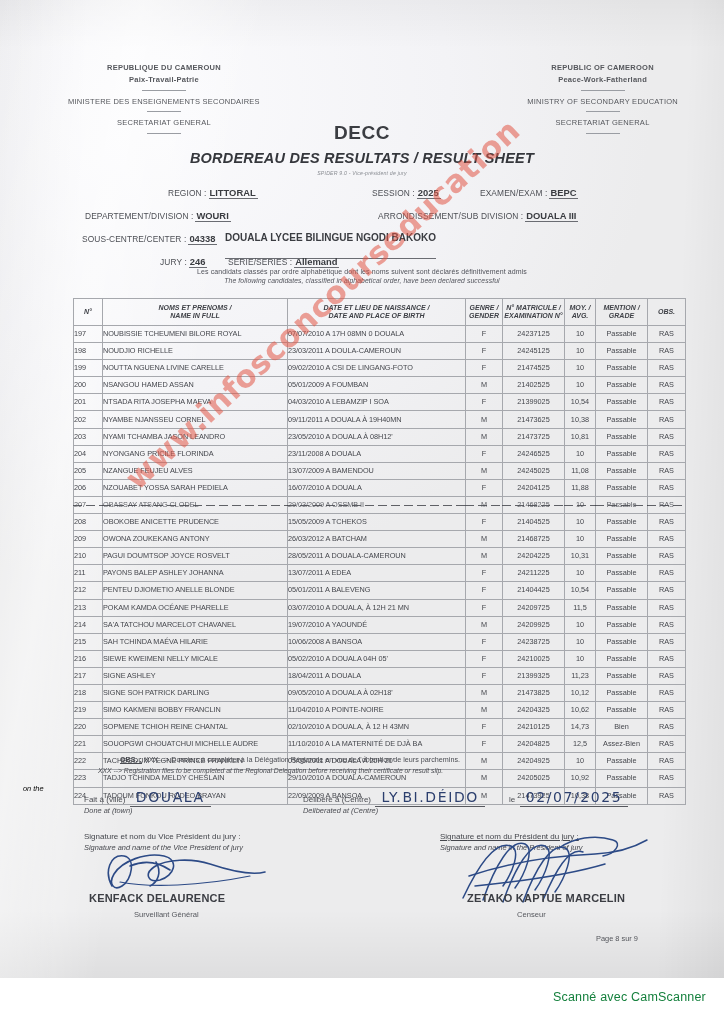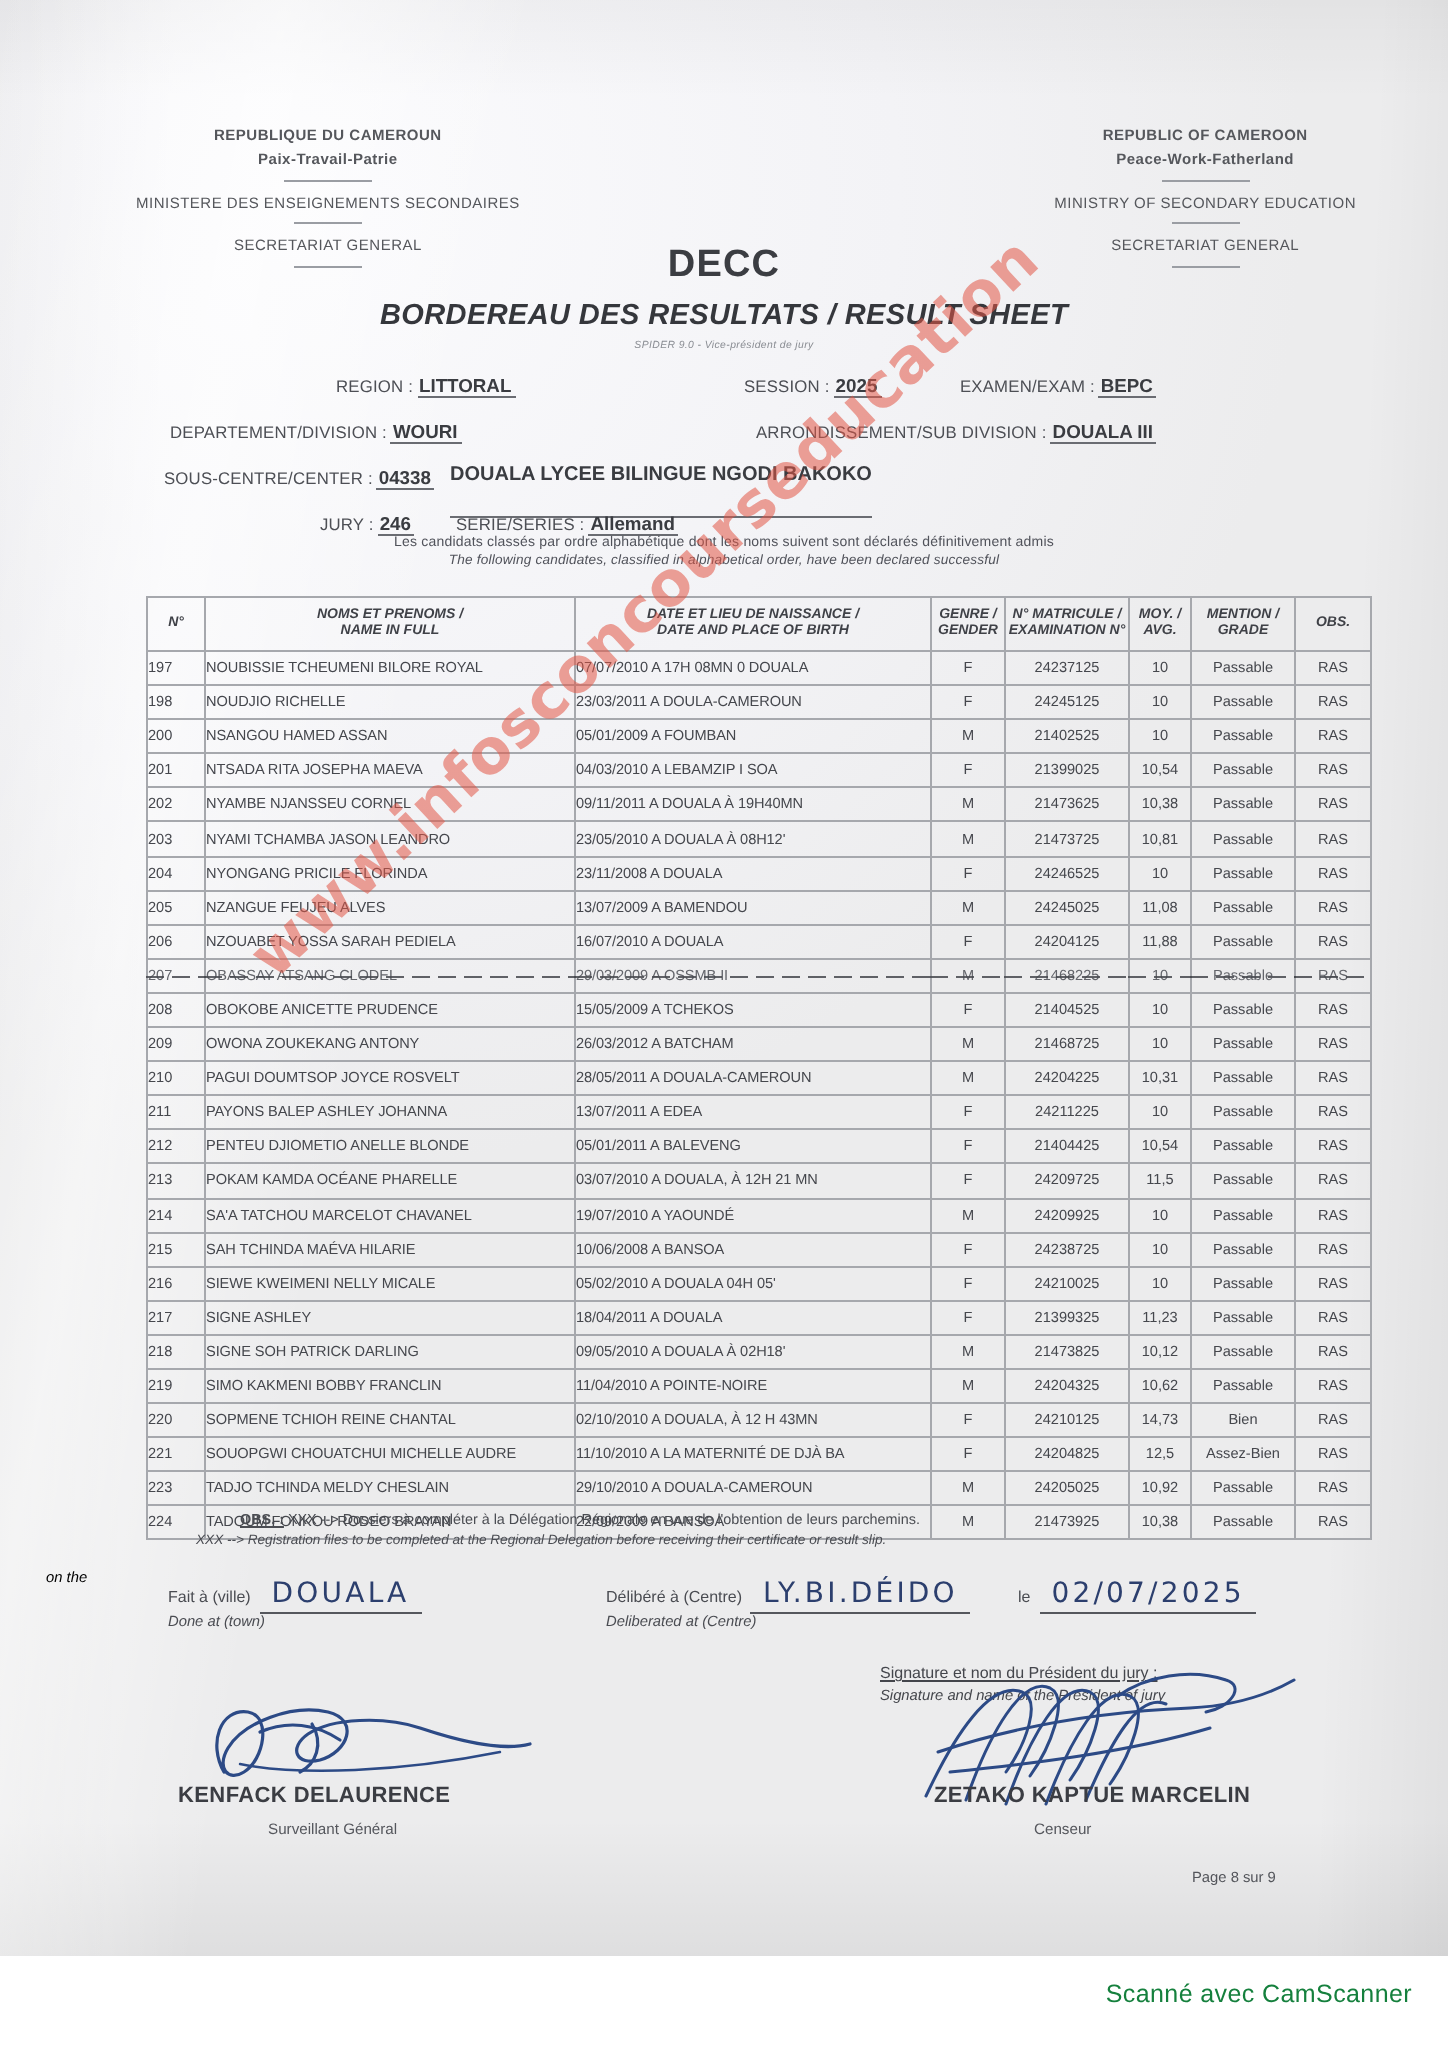--- a/index.html
+++ b/index.html
@@ -429,20 +429,30 @@
             <td class="td-num">198</td>
             <td class="td-name">NOUDJIO RICHELLE</td>
             <td class="td-birth">23/03/2011 A DOULA-CAMEROUN</td>
             <td class="td-gen">F</td>
             <td class="td-mat">24245125</td>
             <td class="td-moy">10</td>
             <td class="td-men">Passable</td>
             <td class="td-obs">RAS</td>
           </tr>
           <tr>
+            <td class="td-num">199</td>
+            <td class="td-name">NOUTTA NGUENA LIVINE CARELLE</td>
+            <td class="td-birth">09/02/2010 A CSI DE LINGANG-FOTO</td>
+            <td class="td-gen">F</td>
+            <td class="td-mat">21474525</td>
+            <td class="td-moy">10</td>
+            <td class="td-men">Passable</td>
+            <td class="td-obs">RAS</td>
+          </tr>
+          <tr>
             <td class="td-num">200</td>
             <td class="td-name">NSANGOU HAMED ASSAN</td>
             <td class="td-birth">05/01/2009 A FOUMBAN</td>
             <td class="td-gen">M</td>
             <td class="td-mat">21402525</td>
             <td class="td-moy">10</td>
             <td class="td-men">Passable</td>
             <td class="td-obs">RAS</td>
           </tr>
           <tr>
@@ -649,20 +659,30 @@
             <td class="td-num">221</td>
             <td class="td-name">SOUOPGWI CHOUATCHUI MICHELLE AUDRE</td>
             <td class="td-birth">11/10/2010 A LA MATERNITÉ DE DJÀ BA</td>
             <td class="td-gen">F</td>
             <td class="td-mat">24204825</td>
             <td class="td-moy">12,5</td>
             <td class="td-men">Assez-Bien</td>
             <td class="td-obs">RAS</td>
           </tr>
           <tr>
+            <td class="td-num">222</td>
+            <td class="td-name">TACHEGOUM TEGNE PRINCE FRANKLIN</td>
+            <td class="td-birth">05/05/2011 A DOUALA À 20H 20'</td>
+            <td class="td-gen">M</td>
+            <td class="td-mat">24204925</td>
+            <td class="td-moy">10</td>
+            <td class="td-men">Passable</td>
+            <td class="td-obs">RAS</td>
+          </tr>
+          <tr>
             <td class="td-num">223</td>
             <td class="td-name">TADJO TCHINDA MELDY CHESLAIN</td>
             <td class="td-birth">29/10/2010 A DOUALA-CAMEROUN</td>
             <td class="td-gen">M</td>
             <td class="td-mat">24205025</td>
             <td class="td-moy">10,92</td>
             <td class="td-men">Passable</td>
             <td class="td-obs">RAS</td>
           </tr>
           <tr>
@@ -699,20 +719,24 @@
         <span class="handw">LY.BI.DÉIDO</span>
         <span class="lab-en">Deliberated at (Centre)</span>
       </div>
 
       <div class="fld f-le">
         <span class="lab-fr">le</span>
         <span class="handw">02/07/2025</span>
       </div>
       <div class="f-onthe">on the</div>
 
+      <div class="sig-cap s-vice">
+        <span class="fr">Signature et nom du Vice Président du jury :</span>
+        <span class="en">Signature and name of the Vice President of jury</span>
+      </div>
 
       <div class="sig-cap s-pres">
         <span class="fr">Signature et nom  du Président du jury :</span>
         <span class="en">Signature and name of the President of jury</span>
       </div>
 
       <svg class="scribble sc-vice" width="170" height="62" viewBox="0 0 170 62">
         <g fill="none" stroke="#2c4a86" stroke-width="1.6" stroke-linecap="round">
           <path d="M12,44 C4,30 10,12 24,14 C36,16 32,38 22,44 C14,49 8,42 14,32 C22,19 46,10 64,14 C80,18 74,34 60,38 C48,41 44,32 54,25 C66,17 92,16 110,22 C128,28 150,34 165,30"></path>
           <path d="M30,24 C44,18 58,20 70,28"></path>

